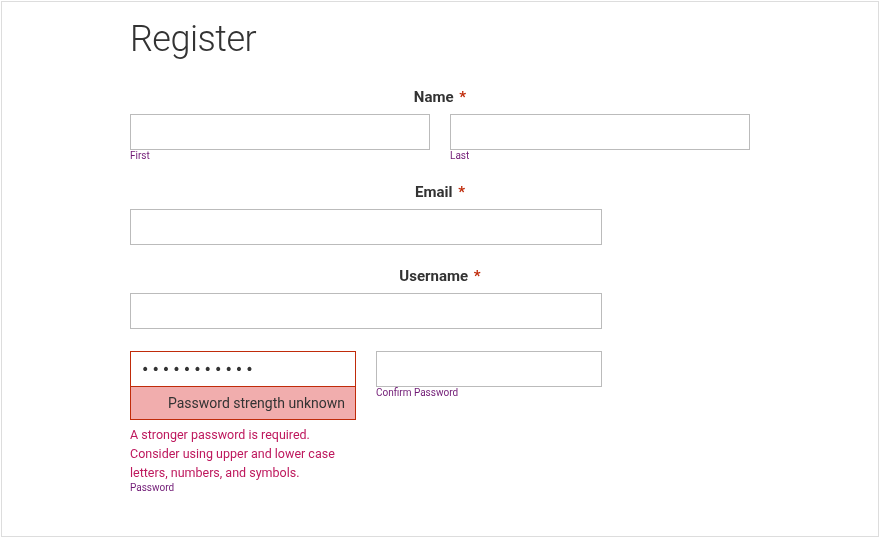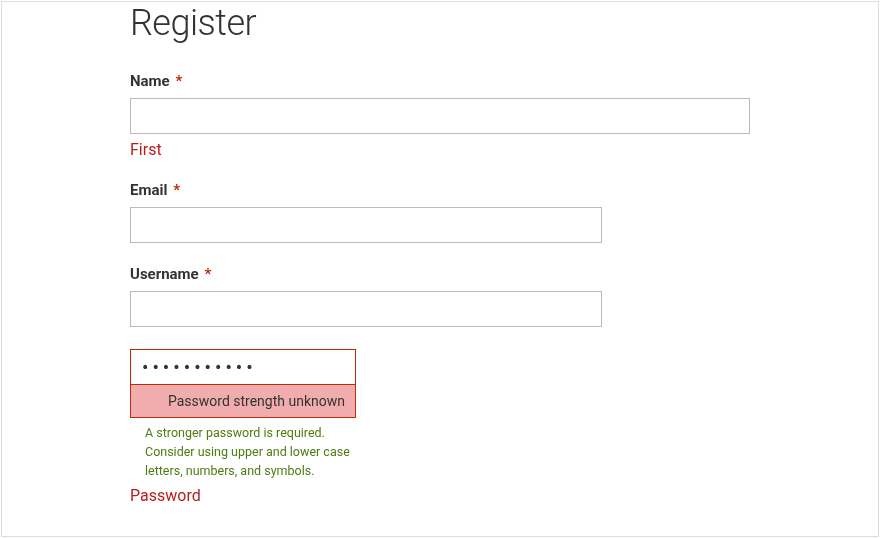--- a/index.html
+++ b/index.html
@@ -10,39 +10,40 @@
     body {
       font-family: -apple-system, BlinkMacSystemFont, "Segoe UI", Roboto, "Helvetica Neue", Arial, sans-serif;
       background: #fff;
       color: #222;
     }
     .container {
       border: 1px solid #ddd;
       width: 878px;
       height: 536px;
       margin: 1px;
-      padding: 0 128px;
+      padding: 16px 128px;
       overflow: hidden;
     }
     .page-title {
       font-size: 36px;
       font-weight: 300;
       color: #333;
       margin-bottom: 28px;
       letter-spacing: -0.5px;
     }
     .field-group {
       margin-bottom: 22px;
     }
     .field-label {
       font-weight: 700;
       font-size: 15px;
       color: #333;
       margin-bottom: 8px;
       display: block;
+      text-align: center;
     }
     .required {
       color: #c02b0a;
       margin-left: 2px;
     }
     .row {
       display: flex;
       gap: 20px;
     }
     .col {
@@ -57,23 +58,22 @@
       background: #fff;
       color: #333;
     }
     .text-input.full {
       width: 472px;
     }
     .text-input.error {
       border: 1px solid #c02b0a;
     }
     .sublabel {
-      font-size: 16px;
-      color: #b91c1c;
-      margin-top: 6px;
+      font-size: 10px;
+      color: #701a75;
     }
     .password-col {
       width: 226px;
     }
     .confirm-col {
       width: 226px;
     }
     .password-input {
       letter-spacing: 2px;
       font-family: monospace;
@@ -82,25 +82,24 @@
       background: #f1adad;
       border: 1px solid #c02b0a;
       border-top: none;
       padding: 8px 10px;
       font-size: 14px;
       color: #333;
       text-align: right;
     }
     .error-message {
       font-size: 12.5px;
-      color: #4d7c0f;
+      color: #be185d;
       margin-top: 6px;
       line-height: 1.5;
       max-width: 280px;
-      margin-left: 15px;
     }
     .password-row {
       display: flex;
       gap: 20px;
       align-items: flex-start;
     }
   </style>
 </head>
 <body>
 
@@ -109,20 +108,24 @@
 
   <div class="field-group">
     <label class="field-label">
       <span>Name</span>
       <span class="required">*</span>
     </label>
     <div class="row">
       <div class="col">
         <input type="text" class="text-input" value="" style="">
         <div class="sublabel">First</div>
+      </div>
+      <div class="col">
+        <input type="text" class="text-input" value="" style="">
+        <div class="sublabel">Last</div>
       </div>
     </div>
   </div>
 
   <div class="field-group">
     <label class="field-label">
       <span>Email</span>
       <span class="required">*</span>
     </label>
     <input type="text" class="text-input full" value="" style="">
@@ -137,15 +140,19 @@
   </div>
 
   <div class="field-group">
     <div class="password-row">
       <div class="password-col">
         <input type="text" class="text-input error password-input" value="•••••••••••" style="">
         <div class="strength-indicator">Password strength unknown</div>
         <div class="error-message">A stronger password is required. Consider using upper and lower case letters, numbers, and symbols.</div>
         <div class="sublabel">Password</div>
       </div>
+      <div class="confirm-col">
+        <input type="password" class="text-input" value="" style="">
+        <div class="sublabel">Confirm Password</div>
+      </div>
     </div>
   </div>
 </div>
 
 </body></html>

